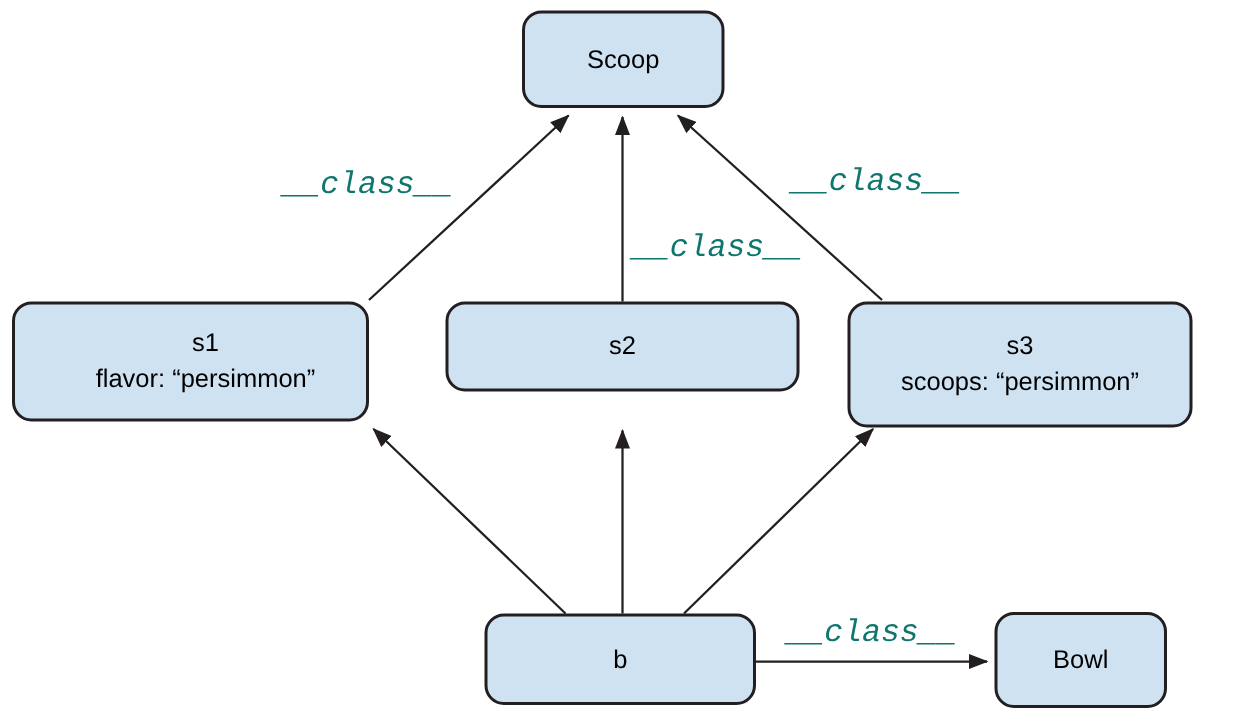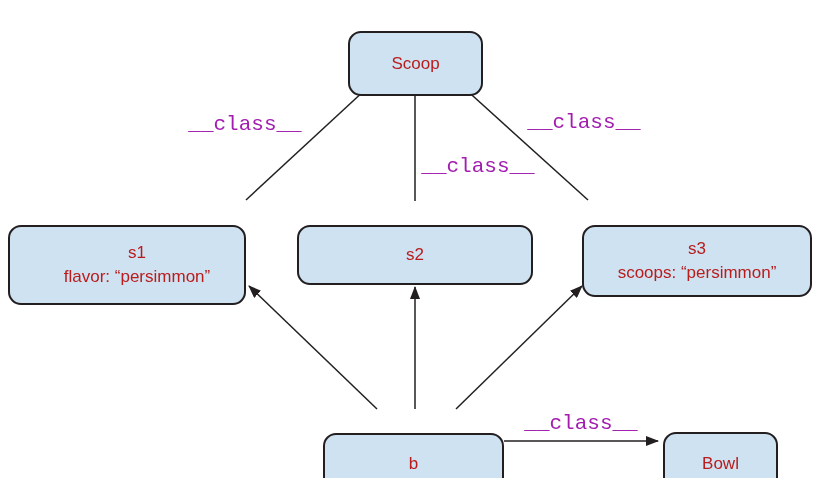--- a/index.html
+++ b/index.html
@@ -25,39 +25,39 @@
   .node {
     position: absolute;
     box-sizing: border-box;
     background: #cfe2f2;
     border: 2px solid #231f20;
     border-radius: 13px;
     display: flex;
     flex-direction: column;
     align-items: center;
     justify-content: center;
-    color: #b91c1c;
+    color: #000000;
     font-size: 17px;
     line-height: 24px;
     text-align: center;
-    margin-top: 24px;
   }
   .node-scoop { left: 348px; top: 7px;   width: 135px; height: 65px; }
   .node-s1    { left: 8px;   top: 201px; width: 238px; height: 80px; padding-left: 20px; }
   .node-s2    { left: 297px; top: 201px; width: 236px; height: 60px; }
-  .node-s3    { left: 582px; top: 201px; width: 230px; height: 72px; }
+  .node-s3    { left: 565px; top: 201px; width: 230px; height: 84px; }
   .node-b     { left: 323px; top: 409px; width: 181px; height: 61px; }
   .node-bowl  { left: 663px; top: 408px; width: 115px; height: 64px; }
   .edge-label {
     position: absolute;
     transform: translate(-50%, -50%);
     font-family: "Liberation Mono", monospace;
     font-size: 21px;
-    color: #a21caf;
+    color: #0f766e;
     white-space: nowrap;
+    font-style: italic;
   }
   .label-class-s1 { left: 245px; top: 124px; }
   .label-class-s2 { left: 478px; top: 166px; }
   .label-class-s3 { left: 584px; top: 122px; }
   .label-class-b  { left: 581px; top: 423px; }
 </style>
 </head>
 <body>
 
 <div class="canvas">

